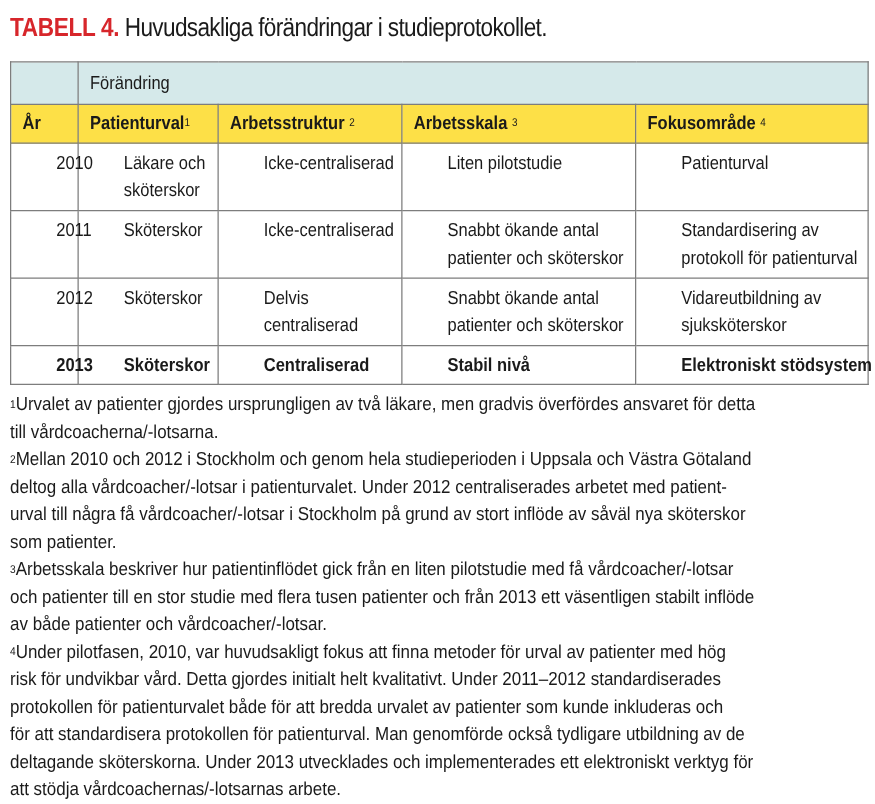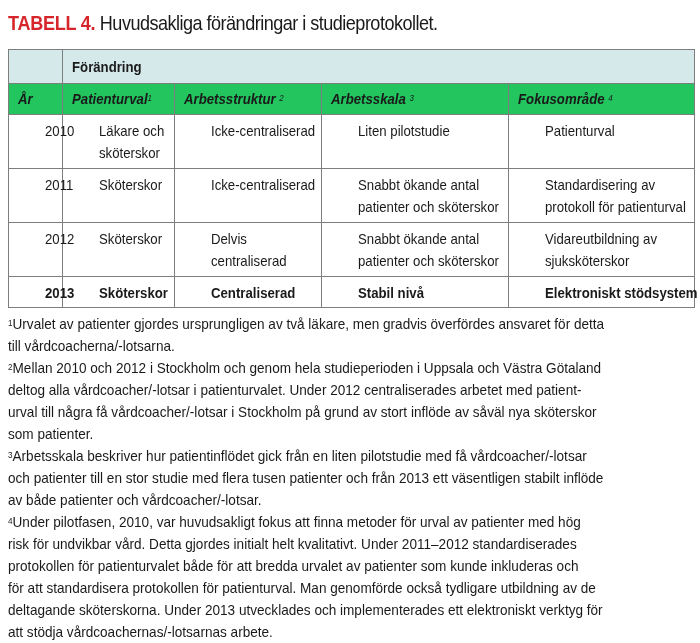--- a/index.html
+++ b/index.html
@@ -8,22 +8,22 @@
   .title { position:absolute; left:8px; top:10px; font-size:21px; line-height:26px;
            white-space:nowrap; letter-spacing:-0.6px; transform:scaleX(0.86); transform-origin:left top; }
   .title .lbl { color:#d7262b; font-weight:bold; letter-spacing:-0.3px; }
   .title .txt { color:#1a1a1a; }
   table.t { position:absolute; left:8px; top:49px; width:686px; border-collapse:collapse;
             table-layout:fixed; font-size:15px; }
   table.t td, table.t th { border:1.3px solid #7d7d7d; padding:0 0 0 9px; vertical-align:top;
             text-align:left; font-weight:normal; line-height:22px; }
   .cond { display:inline-block; transform:scaleX(0.88); transform-origin:left top; white-space:nowrap; }
   tr.h1 td { background:#d5e9ea; height:33px; vertical-align:middle; }
-  tr.h2 th { background:#22c55e; height:30px; vertical-align:middle; font-weight:bold;font-style:italic; }
-  tr.h1 td.grp { font-weight:bold; }
+  tr.h2 th { background:#fde047; height:30px; vertical-align:middle; font-weight:bold; }
+  tr.h1 td.grp { font-weight:normal; }
   tr.r td { padding-top:5px;padding-left:36px; }
   tr.r2 td { height:48px; }
   tr.r1 td { height:25px;font-weight:bold; }
   sup { font-size:9px; vertical-align:top; position:relative; top:-1px; font-weight:normal; }
   .notes { position:absolute; left:8px; top:313px; width:760px; font-size:15px; line-height:22px;
            transform:scaleX(0.905); transform-origin:left top; }
   .notes p { margin:0; }
   .notes sup { font-size:9px; top:-1px; }
 </style>
 </head>

